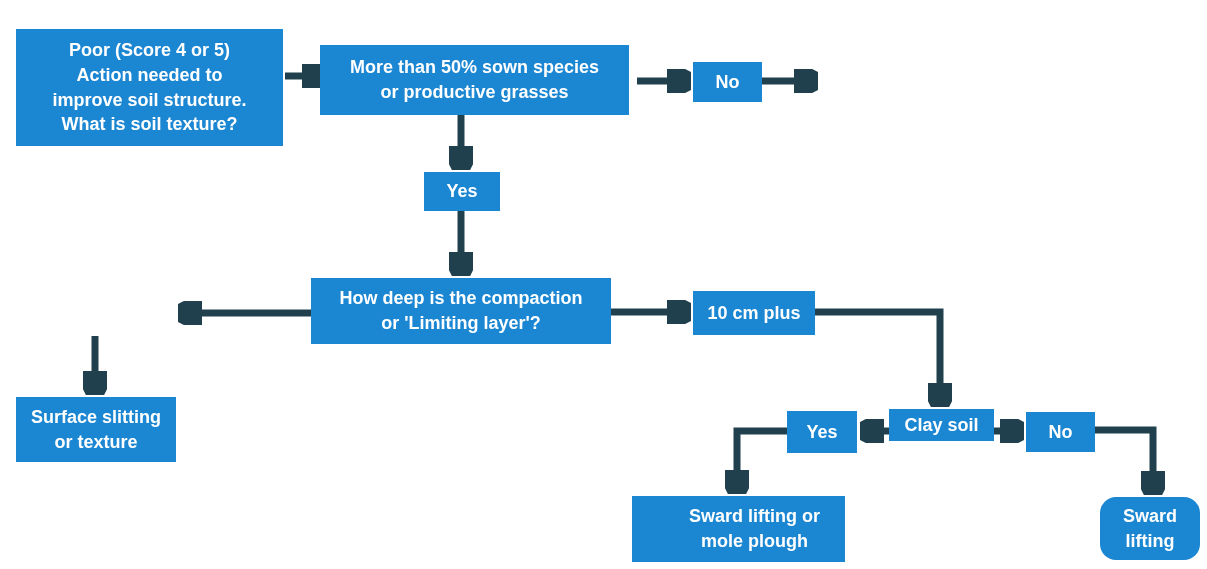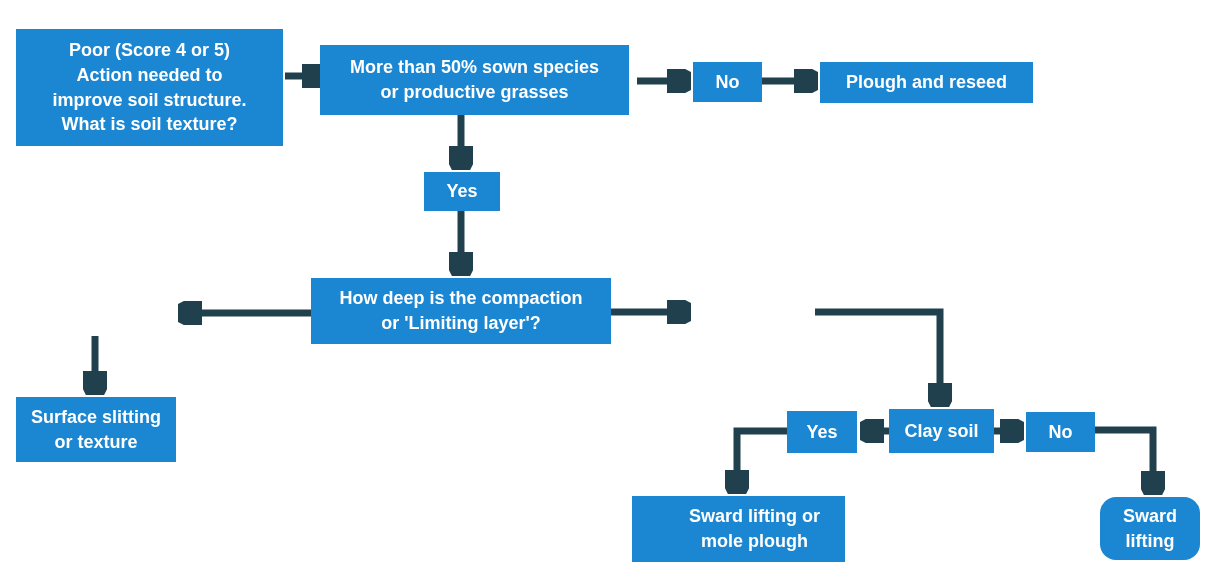--- a/index.html
+++ b/index.html
@@ -45,21 +45,21 @@
   }
   .n-poor       { left: 16px;   top: 14px;  width: 267px; height: 117px; margin-top: 15px; }
   .n-sown       { left: 320px;  top: 45px;  width: 309px; height: 70px;  }
   .n-no1        { left: 693px;  top: 62px;  width: 69px;  height: 40px;  }
   .n-plough     { left: 820px;  top: 62px;  width: 213px; height: 41px;  }
   .n-yes1       { left: 424px;  top: 172px; width: 76px;  height: 39px;  }
   .n-howdeep    { left: 311px;  top: 278px; width: 300px; height: 66px;  }
   .n-cm0to10    { left: 14px;   top: 294px; width: 162px; height: 42px;  }
   .n-surface    { left: 16px;   top: 397px; width: 160px; height: 65px;  }
   .n-cm10plus   { left: 693px;  top: 291px; width: 122px; height: 44px;  }
-  .n-clay       { left: 889px;  top: 409px; width: 105px; height: 44px;  }
+  .n-clay       { left: 889px;  top: 409px; width: 105px; height: 32px;  }
   .n-yes2       { left: 787px;  top: 411px; width: 70px;  height: 42px;  }
   .n-no2        { left: 1026px; top: 412px; width: 69px;  height: 40px;  }
   .n-swardmole  { left: 632px;  top: 496px; width: 213px; height: 66px; padding-left: 38px;  }
   .n-sward      { left: 1100px; top: 497px; width: 100px; height: 63px; border-radius: 16px;  }
 </style>
 </head>
 <body>
 
 <div class="canvas">
 
@@ -84,26 +84,26 @@
     <path d="M1095 430 L1153 430 L1153 491" marker-end="url(#ah)"></path>
   </svg>
 
   <div class="node n-poor">Poor (Score 4 or 5)
 Action needed to
 improve soil structure.
 What is soil texture?</div>
   <div class="node n-sown">More than 50% sown species
 or productive grasses</div>
   <div class="node n-no1">No</div>
-  <div class="node n-plough">Plough and reseed</div>
   <div class="node n-yes1">Yes</div>
   <div class="node n-howdeep">How deep is the compaction
 or 'Limiting layer'?</div>
   <div class="node n-surface">Surface slitting
 or texture</div>
+  <div class="node n-cm10plus">10 cm plus</div>
   <div class="node n-clay">Clay soil</div>
   <div class="node n-yes2">Yes</div>
   <div class="node n-no2">No</div>
   <div class="node n-swardmole">Sward lifting or
 mole plough</div>
   <div class="node n-sward">Sward
 lifting</div>
 
 </div>
 

